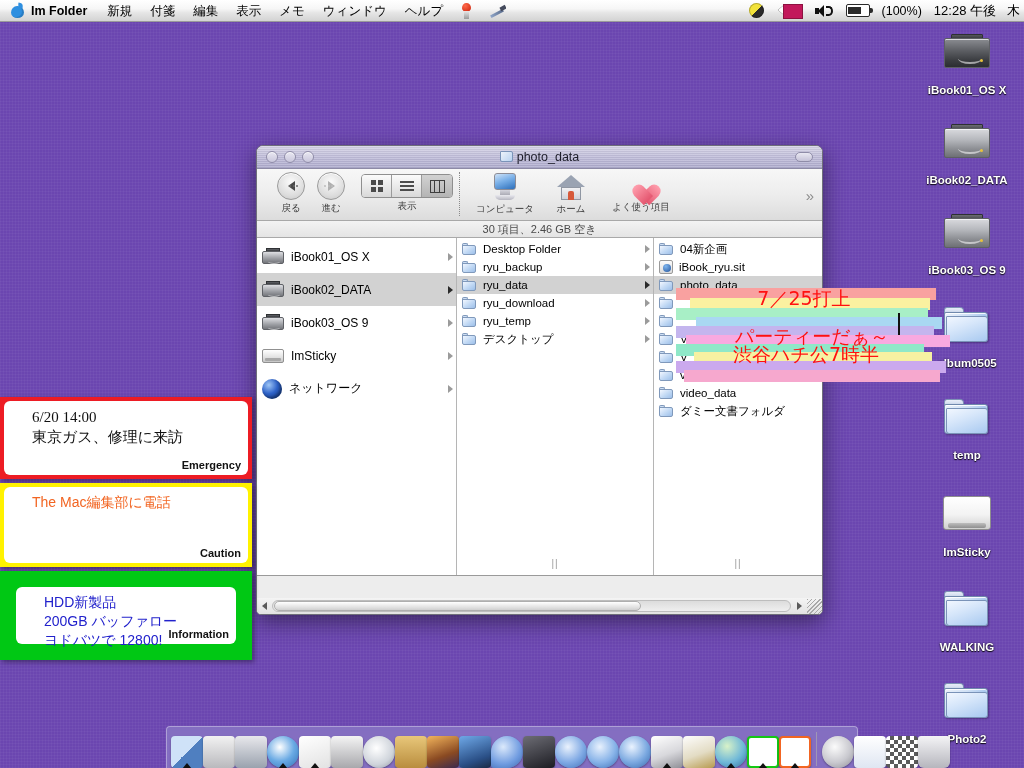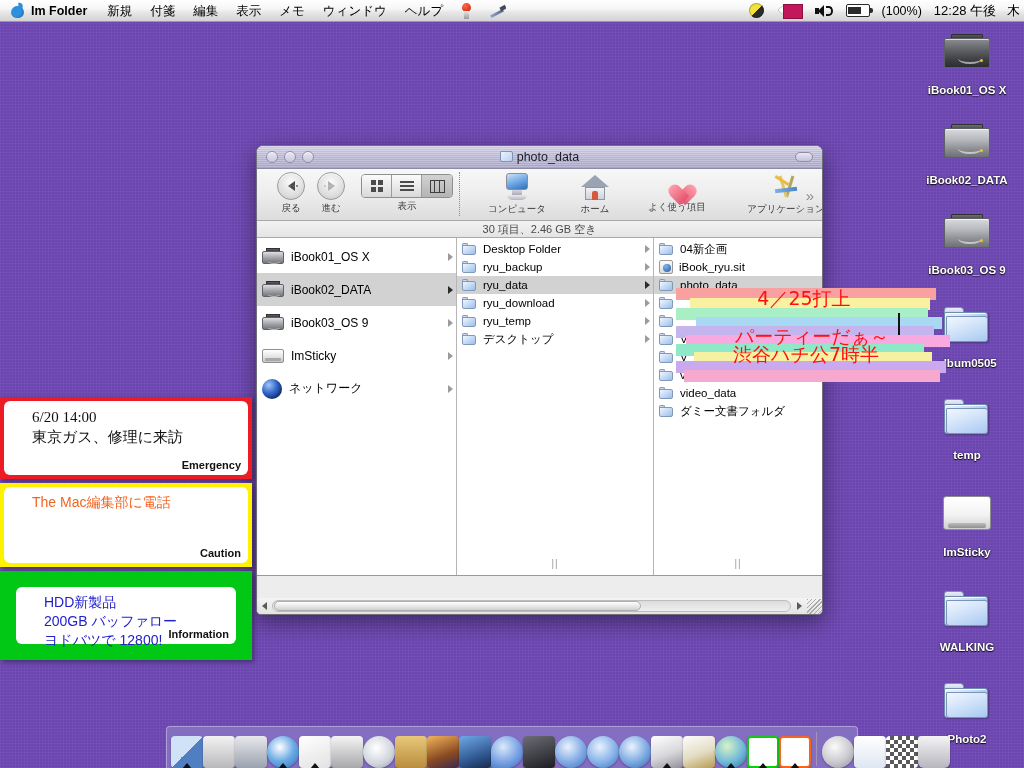--- a/index.html
+++ b/index.html
@@ -226,21 +226,21 @@
     background: linear-gradient(180deg,#f7f7f7 0%, #ededed 50%, #dcdcdc 100%);
     border-bottom: 1px solid #a8a8a8;
     display: flex; align-items: flex-start; position: relative;
     padding-top: 3px;
   }
   .tool-group { display:flex; align-items:flex-start; }
   .tool-item {
     width: 40px; text-align:center; font-size:9.5px; color:#3c3c3c;
     display:flex; flex-direction:column; align-items:center;
   }
-  .tool-item.wide { width: 74px; margin-left: 12px; }
+  .tool-item.wide { width: 74px; }
   .tool-lbl { margin-top: 2px; white-space: nowrap; }
   .navbtn {
     width: 28px; height: 28px; border-radius: 50%;
     background: radial-gradient(circle at 50% 35%, #fbfbfb, #dcdcdc 65%, #c3c3c3 100%);
     border: 1px solid #9a9a9a; position: relative;
     box-shadow: inset 0 1px 0 #fff;
     display:flex; align-items:center; justify-content:center;
   }
   .navbtn .tri { width:0; height:0; }
   .navbtn.back .tri { border-top:5px solid transparent; border-bottom:5px solid transparent; border-right:7px solid #4a4a4a; }
@@ -711,29 +711,20 @@
             <span class="roof"></span>
             <span class="wall"></span>
             <span class="door"></span>
           </div>
         <span class="tool-lbl">ホーム</span>
       </div>
       <div class="tool-item wide" style="width:82px;">
         <div class="icon-heart"></div>
         <span class="tool-lbl">よく使う項目</span>
       </div>
-      <div class="tool-item wide" style="width:112px;">
-        <div class="icon-appsA">
-            <span class="l1"></span>
-            <span class="l2"></span>
-            <span class="bar"></span>
-            <span class="pen"></span>
-          </div>
-        <span class="tool-lbl">アプリケーション</span>
-      </div>
     </div>
     <div class="tool-chevrons">»</div>
   </div>
 
   <div id="statusbar">
     <span>30 項目、2.46 GB 空き</span>
   </div>
 
   <div id="browser">
 
@@ -932,21 +923,21 @@
   <div class="stripe" style="left:14px;  top:10px; width:240px; background:#FAF1A0;"></div>
   <div class="stripe" style="left:0px;   top:20px; width:252px; background:#A8EFC6;"></div>
   <div class="stripe" style="left:20px;  top:29px; width:246px; background:#A9D8F2;"></div>
   <div class="stripe" style="left:0px;   top:38px; width:258px; background:#C4B5EE;"></div>
   <div class="stripe" style="left:10px;  top:47px; width:264px; background:#F8A9E0;"></div>
   <div class="stripe" style="left:0px;   top:56px; width:248px; background:#8FE8C8;"></div>
   <div class="stripe" style="left:18px;  top:64px; width:238px; background:#F6F1A2;"></div>
   <div class="stripe" style="left:0px;   top:73px; width:270px; background:#CBA9EE;"></div>
   <div class="stripe" style="left:8px;   top:82px; width:256px; background:#F6A8CE;"></div>
 
-  <div class="txt" style="top:-2px; left:-22px;">4／25打上</div>
+  <div class="txt" style="top:-2px; left:-22px;">7／25打上</div>
   <div class="txt" style="top:36px; left:-14px;">パーティーだぁ～</div>
   <div class="caret" style="left:222px; top:25px;"></div>
   <div class="txt" style="top:54px; left:-20px;">渋谷ハチ公7時半</div>
 </div>
 
 <div class="sticky" id="sticky-emergency">
   <div class="inner">
     <div class="line">6/20 14:00</div>
     <div class="line">東京ガス、修理に来訪</div>
     <div class="tagline">Emergency</div>

